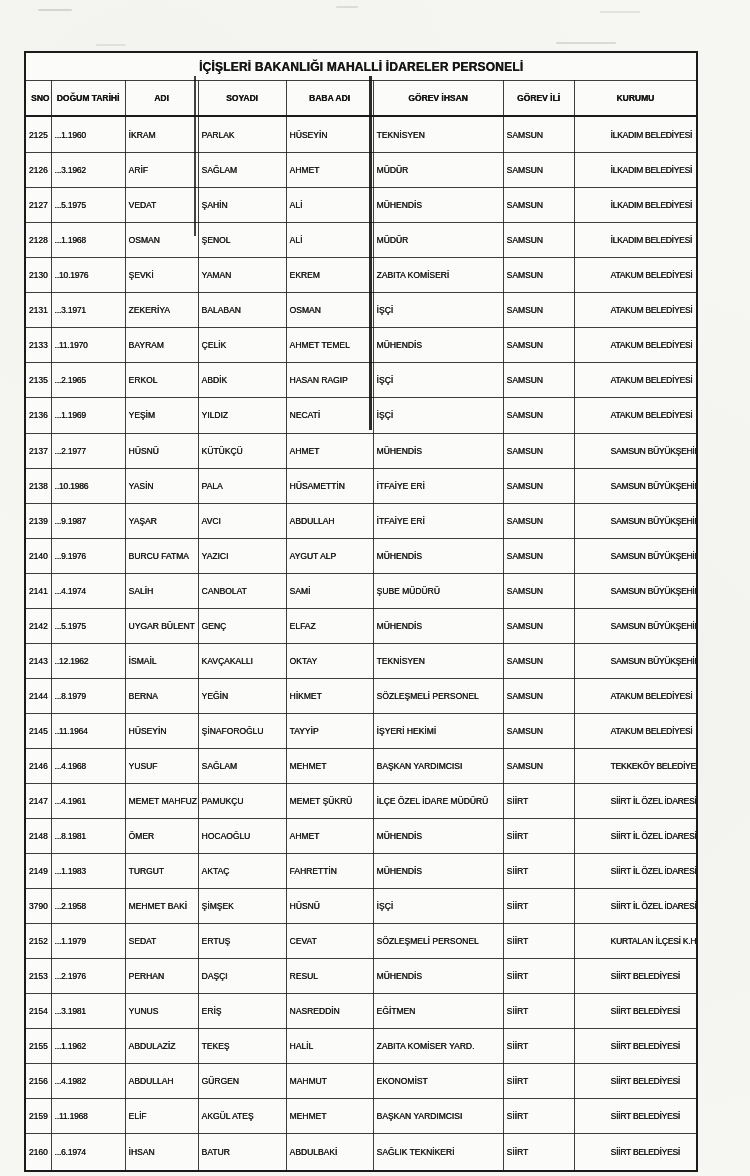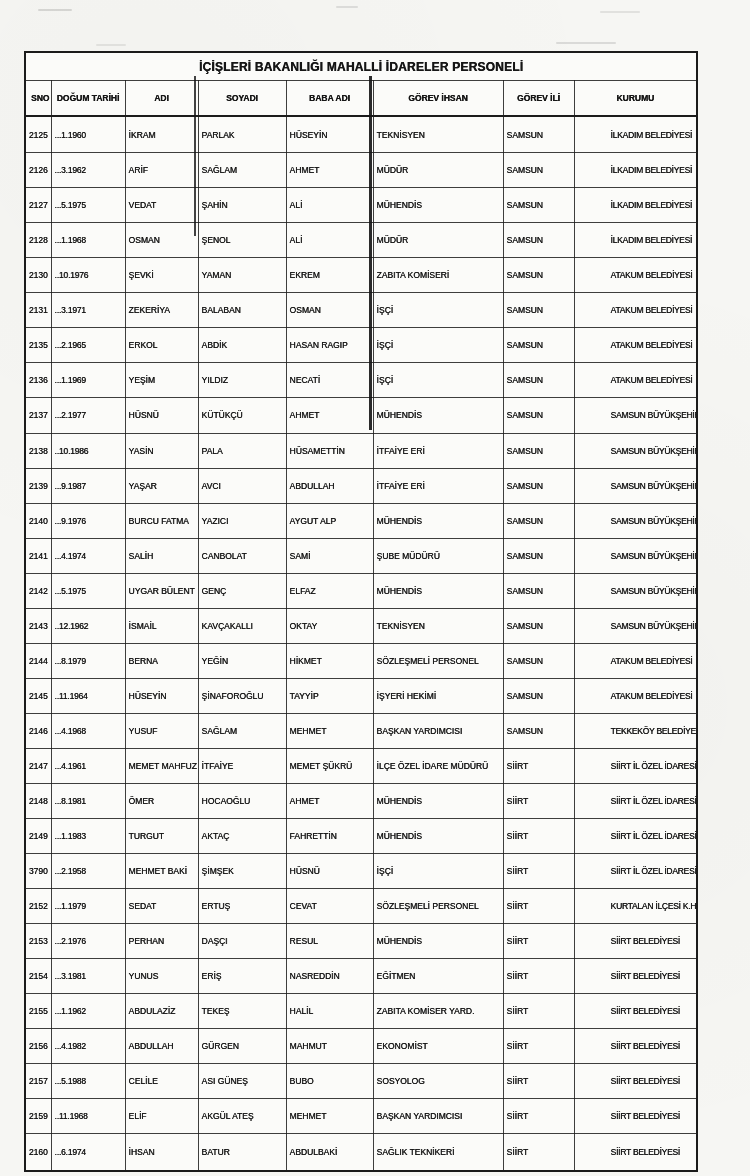--- a/index.html
+++ b/index.html
@@ -177,20 +177,30 @@
           <td class="c0">2131</td>
           <td class="c1">...3.1971</td>
           <td class="c2">ZEKERİYA</td>
           <td class="c3">BALABAN</td>
           <td class="c4">OSMAN</td>
           <td class="c5">İŞÇİ</td>
           <td class="c6">SAMSUN</td>
           <td class="c7">ATAKUM BELEDİYESİ</td>
         </tr>
         <tr>
+          <td class="c0">2133</td>
+          <td class="c1">..11.1970</td>
+          <td class="c2">BAYRAM</td>
+          <td class="c3">ÇELİK</td>
+          <td class="c4">AHMET TEMEL</td>
+          <td class="c5">MÜHENDİS</td>
+          <td class="c6">SAMSUN</td>
+          <td class="c7">ATAKUM BELEDİYESİ</td>
+        </tr>
+        <tr>
           <td class="c0">2135</td>
           <td class="c1">...2.1965</td>
           <td class="c2">ERKOL</td>
           <td class="c3">ABDİK</td>
           <td class="c4">HASAN RAGIP</td>
           <td class="c5">İŞÇİ</td>
           <td class="c6">SAMSUN</td>
           <td class="c7">ATAKUM BELEDİYESİ</td>
         </tr>
         <tr>
@@ -300,21 +310,21 @@
           <td class="c3">SAĞLAM</td>
           <td class="c4">MEHMET</td>
           <td class="c5">BAŞKAN YARDIMCISI</td>
           <td class="c6">SAMSUN</td>
           <td class="c7">TEKKEKÖY BELEDİYESİ</td>
         </tr>
         <tr>
           <td class="c0">2147</td>
           <td class="c1">...4.1961</td>
           <td class="c2">MEMET MAHFUZ</td>
-          <td class="c3">İTFAİYE</td>
+          <td class="c3">PAMUKÇU</td>
           <td class="c4">MEMET ŞÜKRÜ</td>
           <td class="c5">İLÇE ÖZEL İDARE MÜDÜRÜ</td>
           <td class="c6">SİİRT</td>
           <td class="c7">SİİRT İL ÖZEL İDARESİ</td>
         </tr>
         <tr>
           <td class="c0">2148</td>
           <td class="c1">...8.1981</td>
           <td class="c2">ÖMER</td>
           <td class="c3">HOCAOĞLU</td>
@@ -387,30 +397,20 @@
           <td class="c0">2156</td>
           <td class="c1">...4.1982</td>
           <td class="c2">ABDULLAH</td>
           <td class="c3">GÜRGEN</td>
           <td class="c4">MAHMUT</td>
           <td class="c5">EKONOMİST</td>
           <td class="c6">SİİRT</td>
           <td class="c7">SİİRT BELEDİYESİ</td>
         </tr>
         <tr>
-          <td class="c0">2157</td>
-          <td class="c1">...5.1988</td>
-          <td class="c2">CELİLE</td>
-          <td class="c3">ASI GÜNEŞ</td>
-          <td class="c4">BUBO</td>
-          <td class="c5">SOSYOLOG</td>
-          <td class="c6">SİİRT</td>
-          <td class="c7">SİİRT BELEDİYESİ</td>
-        </tr>
-        <tr>
           <td class="c0">2159</td>
           <td class="c1">..11.1968</td>
           <td class="c2">ELİF</td>
           <td class="c3">AKGÜL ATEŞ</td>
           <td class="c4">MEHMET</td>
           <td class="c5">BAŞKAN YARDIMCISI</td>
           <td class="c6">SİİRT</td>
           <td class="c7">SİİRT BELEDİYESİ</td>
         </tr>
         <tr>

